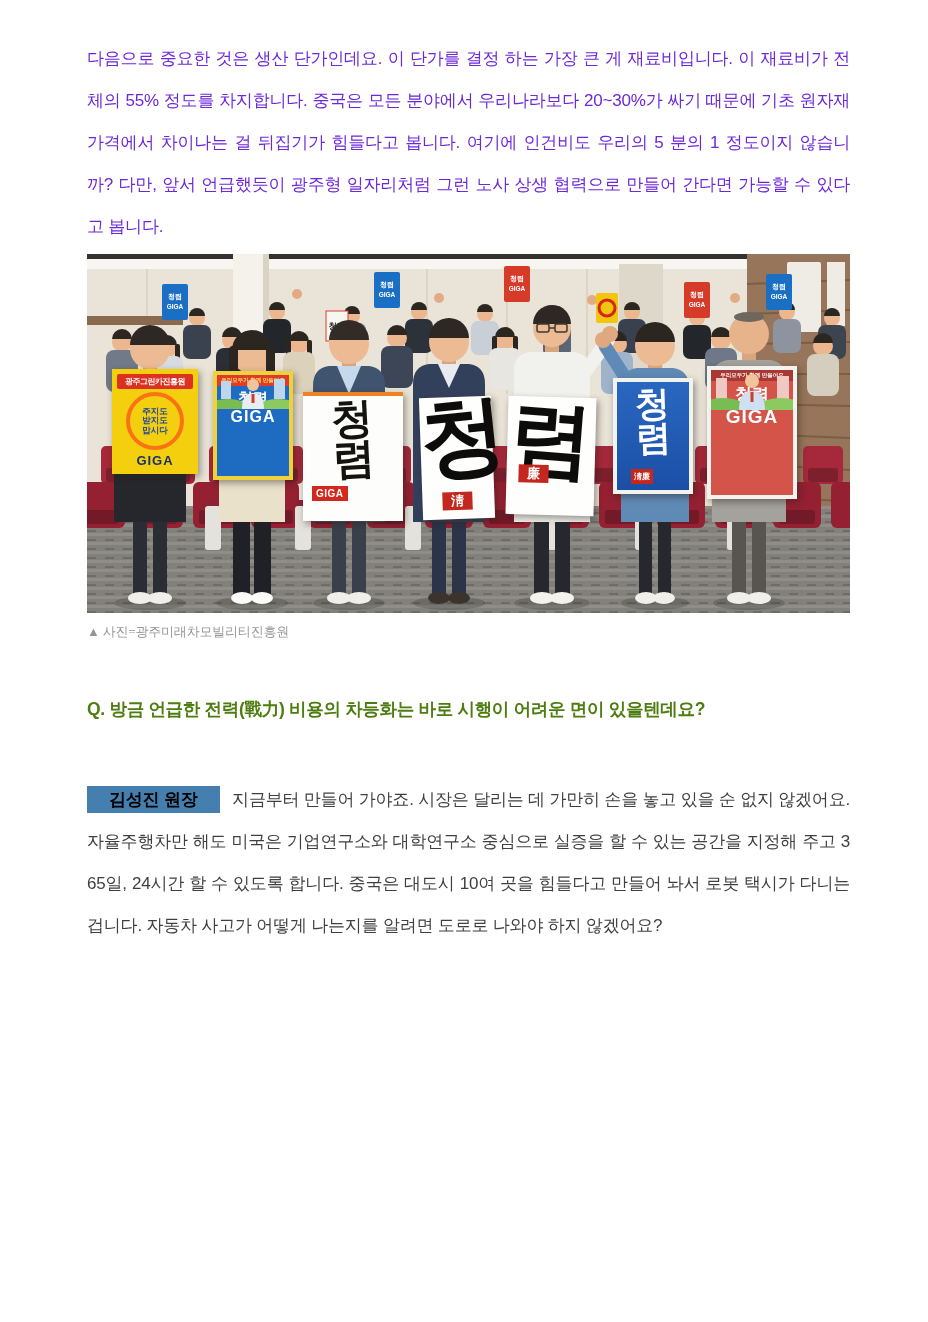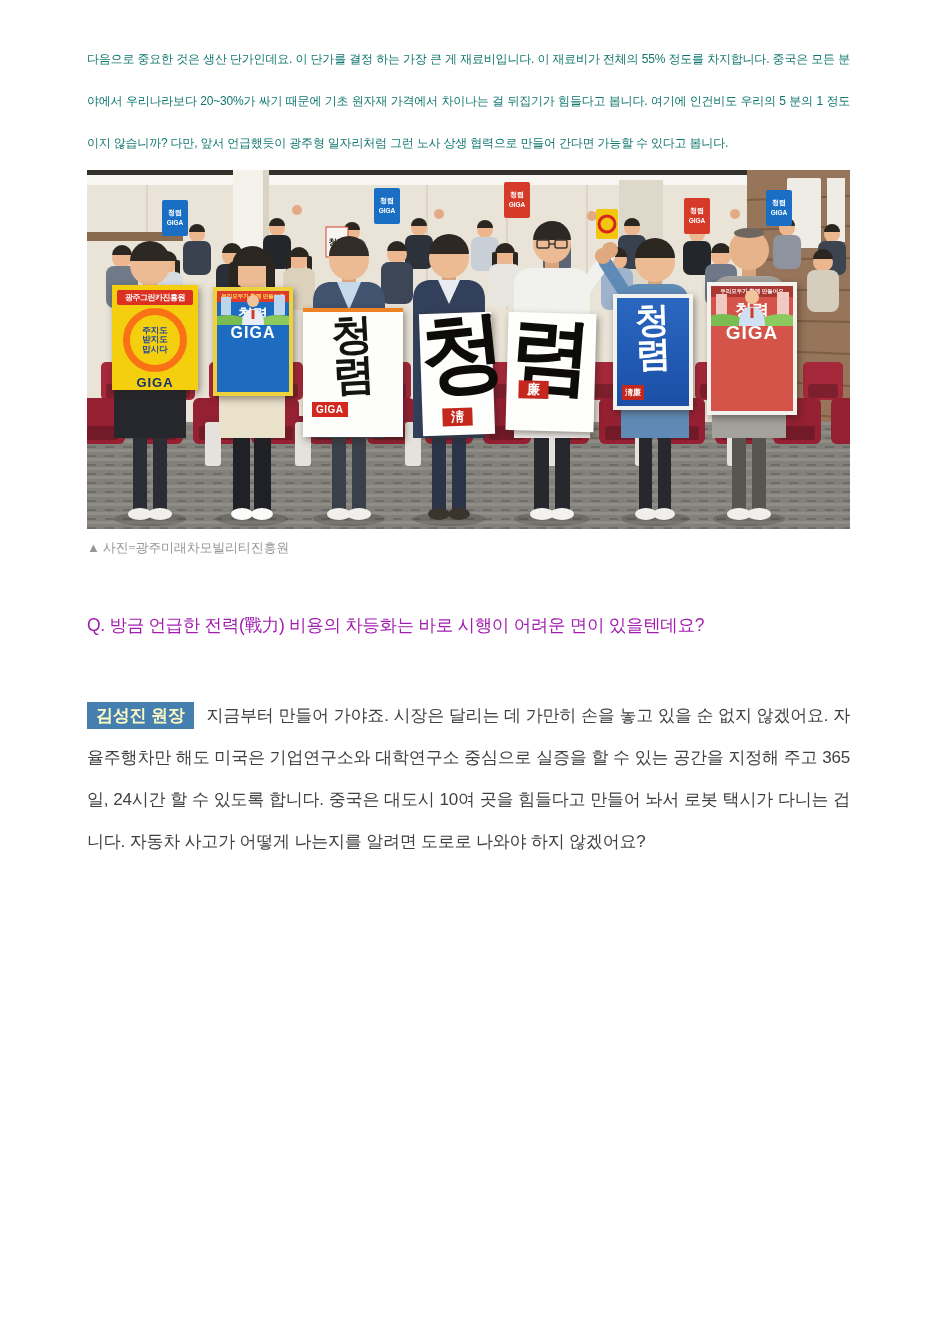--- a/index.html
+++ b/index.html
@@ -1,38 +1,38 @@
 <!DOCTYPE html>
 <html><head>
 <meta charset="utf-8">
 <style>
   html,body{margin:0;padding:0;background:#ffffff;}
   body{font-family:"Liberation Sans","DejaVu Sans",sans-serif;color:#3f3f3f;}
   .page{width:928px;box-sizing:border-box;padding:30px 78px 0 87px;}
-  .para{font-size:12px;line-height:42px;text-align:justify;word-break:break-all;
-        margin:8px 0 0;letter-spacing:-0.2px;color:#0f766e;}
+  .para{font-size:17px;line-height:42px;text-align:justify;word-break:break-all;
+        margin:8px 0 0;letter-spacing:-0.2px;color:#6d28d9;}
   .para.indent{margin:26px 0 0 321px;width:442px;line-height:45px;}
   figure{margin:6px 0 0;padding:0;}
   .photo{position:relative;width:763px;height:359px;overflow:hidden;background:#e9e4d7;}
   .photo svg{position:absolute;left:0;top:0;display:block;}
   figcaption{margin-top:10px;font-size:13px;color:#969696;letter-spacing:-0.2px;font-family:Liberation Serif, serif;}
-  h3.question{margin:56px 0 0;font-size:17.5px;font-weight:400;color:#a21caf;letter-spacing:-0.3px;}
+  h3.question{margin:56px 0 0;font-size:17.5px;font-weight:700;color:#4d7c0f;letter-spacing:-0.3px;}
   .answer{margin:58px 0 0;font-size:17px;line-height:42px;text-align:justify;
           word-break:break-all;letter-spacing:-0.2px;}
-  .badge{display:inline-block;background:#447fb0;color:#fef9c3;font-weight:700;
-         padding:2px 9px;margin-right:8px;line-height:normal;}
+  .badge{display:inline-block;background:#447fb0;color:#000000;font-weight:700;
+         padding:2px 22px;margin-right:8px;line-height:normal;}
 
   
   .poster{position:absolute;box-shadow:2px 3px 7px rgba(40,30,20,.45);box-sizing:border-box;}
   .serifchar{font-family:"Liberation Serif","DejaVu Serif",serif;font-weight:bold;}
 
   .p1{left:25px;top:115px;width:86px;height:105px;background:#f3cf0e;}
   .p1 .hd{margin:5px 5px 3px;background:#dc3020;color:#fff;font-size:8px;font-weight:700;
           text-align:center;padding:2px 8px;border-radius:2px;letter-spacing:-0.5px;}
-  .p1 .ring{width:50px;height:50px;border:7px solid #f97316;border-radius:50%;margin:1px auto 0;
+  .p1 .ring{width:50px;height:50px;border:4px solid #f97316;border-radius:50%;margin:1px auto 0;
             display:flex;flex-direction:column;align-items:center;justify-content:center;}
   .p1 .ring span{display:block;font-size:8.5px;line-height:1.1;font-weight:800;color:#2145a0;}
   .p1 .ft{text-align:center;font-size:13px;font-weight:800;color:#17306e;letter-spacing:1px;margin-top:3px;}
 
   .p2{left:126px;top:117px;width:80px;height:109px;background:#1d6cc2;border:4px solid #edd23e;
       display:flex;flex-direction:column;}
   .p2 .hd{background:#e03a2a;color:#ffe85e;font-size:5.5px;font-weight:700;text-align:center;padding:2px 1px;}
   .p2 .t1{color:#fff;font-weight:800;font-size:15px;text-align:center;margin-top:3px;}
   .p2 .t2{color:#fff;font-weight:800;font-size:16px;text-align:center;letter-spacing:1px;}
   .p2 .illus{margin-top:auto;height:34px;}
@@ -50,21 +50,21 @@
 
   .p5{left:420px;top:143px;width:88px;height:118px;background:#fefefc;transform:rotate(1.5deg);}
   .p5 .big{font-size:82px;line-height:1;text-align:center;color:#0d0c0a;margin-top:2px;transform:rotate(3deg);}
   .p5 .stamp{position:absolute;left:12px;bottom:32px;background:#c3271d;color:#fff;width:30px;height:18px;
              font-size:13px;display:flex;align-items:center;justify-content:center;}
 
   .p6{left:526px;top:124px;width:80px;height:116px;border:4px solid #f2f2ef;
       background:linear-gradient(180deg,#2a67c0,#1b4fa6);}
   .p6 .chars{width:38px;margin:6px auto 0;font-size:35px;line-height:.98;color:#fff;
              word-break:break-all;text-align:center;transform:rotate(-2deg);}
-  .p6 .stamp{position:absolute;left:5px;bottom:6px;background:#c3271d;color:#fff;
+  .p6 .stamp{position:absolute;left:14px;bottom:6px;background:#c3271d;color:#fff;
              font-size:8px;font-weight:700;padding:2px 3px;}
 
   .p7{left:620px;top:112px;width:90px;height:133px;border:4px solid #f4f2ef;background:#d5544a;
       display:flex;flex-direction:column;}
   .p7 .hd{background:#a93832;color:#fff;font-size:5.5px;font-weight:700;text-align:center;padding:2px 1px;}
   .p7 .t1{color:#fff;font-weight:800;font-size:17px;text-align:center;margin-top:2px;}
   .p7 .t2{color:#fff;font-weight:800;font-size:19px;text-align:center;letter-spacing:1px;}
   .p7 .illus{margin-top:auto;height:40px;}
 </style>
 </head>

